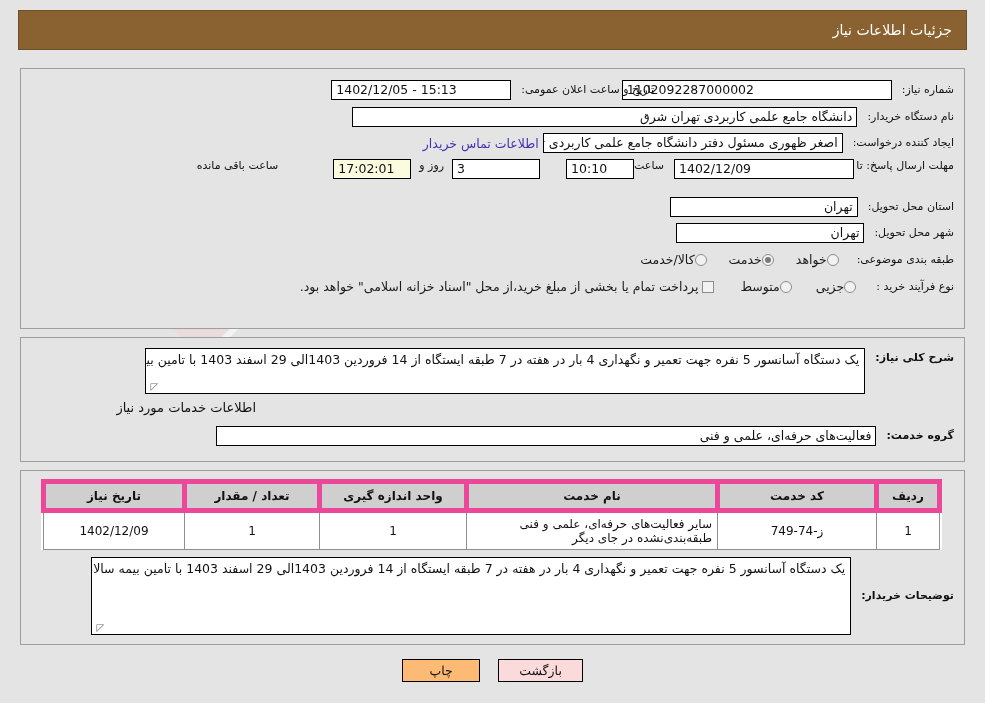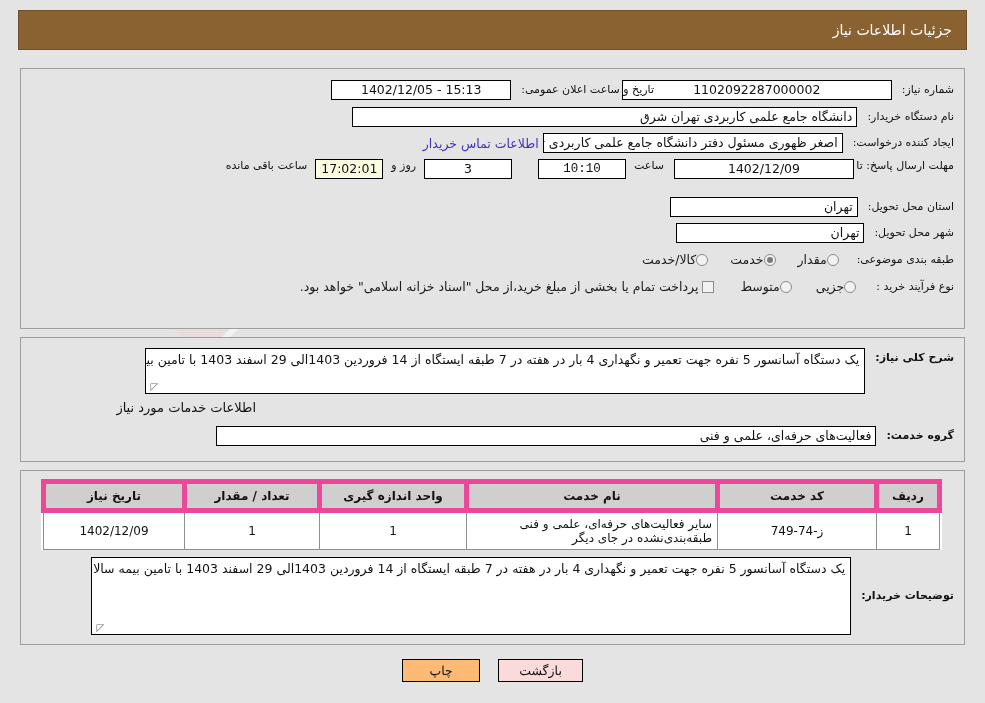--- a/index.html
+++ b/index.html
@@ -118,21 +118,21 @@
     box-sizing: border-box;
     height: 20px;
     line-height: 18px;
     font-size: 12.5px;
     color: #111;
     padding: 0 4px;
     overflow: hidden;
     white-space: nowrap;
     text-overflow: clip;
   }
-  .fld.center { text-align: center; }
+  .fld.center { text-align: left; }
   .fld.right  { text-align: right; }
   .fld.yellow { background: #fbfbe0; }
 
   .linklike {
     color: #4033b5;
     font-size: 12.5px;
     text-decoration: none;
   }
 
   
@@ -280,43 +280,43 @@
   <div class="row" style="top:64px; right:10px;">
     <span class="lbl">ایجاد کننده درخواست:</span>
     <span class="fld right" style="width:300px; margin-right:10px;">اصغر ظهوری مسئول دفتر دانشگاه جامع علمی کاربردی تهران شرق</span>
     <a href="#" class="linklike" style="margin-right:4px;">اطلاعات تماس خریدار</a>
   </div>
 
   <div class="row" style="top:90px; right:10px; align-items:flex-start;">
     <span class="lbl" style="width:96px; display:inline-block;">مهلت ارسال پاسخ: تا تاریخ:</span>
     <span class="fld center" style="width:180px; margin-right:4px;">1402/12/09</span>
     <span class="lbl" style="margin-right:10px;">ساعت</span>
-    <span class="fld center" style="width:88px; margin-right:8px;font-family:Liberation Mono, monospace;">10:10</span>
+    <span class="fld center" style="width:68px; margin-right:0;">10:10</span>
     <span class="fld center" style="width:88px; margin-right:26px;">3</span>
     <span class="lbl" style="margin-right:8px;">روز و</span>
-    <span class="fld center yellow" style="width:68px; margin-right:8px;">17:02:01</span>
+    <span class="fld center yellow" style="width:78px; margin-right:8px;margin-left:47px;">17:02:01</span>
     <span class="lbl" style="margin-right:8px;">ساعت باقی مانده</span>
   </div>
 
   <div class="row" style="top:128px; right:10px;">
     <span class="lbl">استان محل تحویل:</span>
     <span class="fld right" style="width:188px; margin-right:10px;">تهران</span>
   </div>
 
   <div class="row" style="top:154px; right:10px;">
     <span class="lbl">شهر محل تحویل:</span>
     <span class="fld right" style="width:188px; margin-right:10px;">تهران</span>
   </div>
 
   <div class="row" style="top:183px; right:10px;">
     <span class="lbl">طبقه بندی موضوعی:</span>
 
     <span class="radio-item" style="margin-right:18px;">
       <span class="radio"></span>
-      <span class="rl">مقدار</span>
+      <span class="rl">خواهد</span>
     </span>
 
     <span class="radio-item" style="margin-right:22px;">
       <span class="radio on"></span>
       <span class="rl">خدمت</span>
     </span>
 
     <span class="radio-item" style="margin-right:22px;">
       <span class="radio"></span>
       <span class="rl">کالا/خدمت</span>

